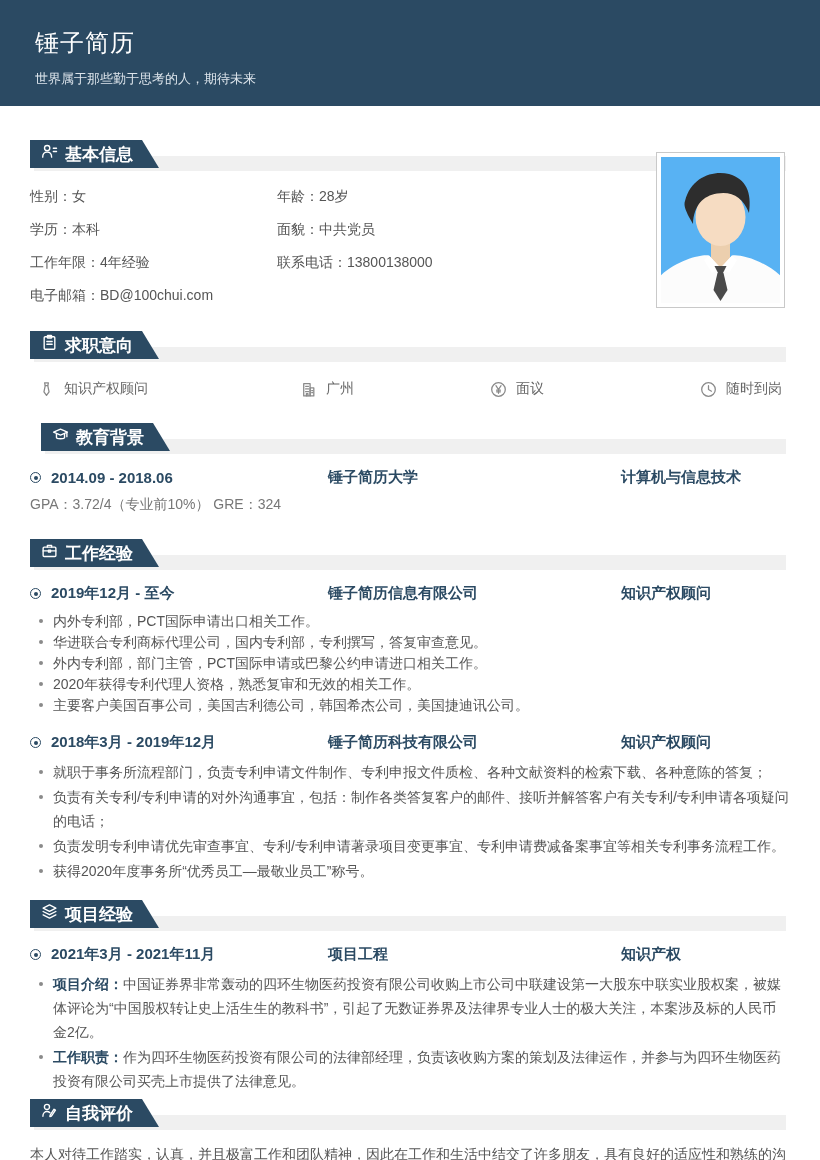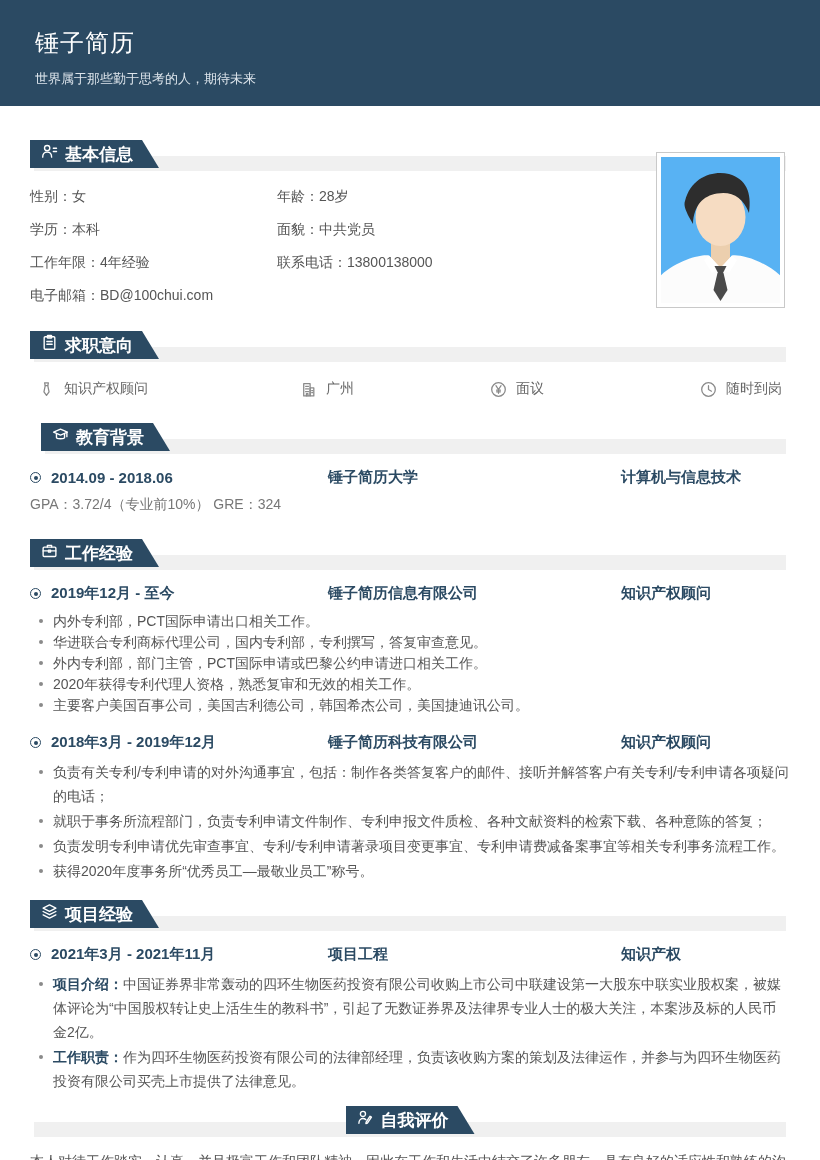--- a/index.html
+++ b/index.html
@@ -12,21 +12,21 @@
 
   .sec-header { position:relative; height:28px; }
   .sec-band { position:absolute; left:4px; right:4px; bottom:-3px; height:15px; background:#f0f0f0; }
   .sec-badge { position:relative; z-index:1; display:inline-flex; align-items:center; gap:7px;
     background:#2b4a63; color:#fff; font-weight:bold; font-size:17px; height:28px;
     padding:0 26px 0 11px; clip-path:polygon(0 0, calc(100% - 17px) 0, 100% 100%, 0 100%); }
   .sec-badge svg { width:17px; height:17px; stroke:#fff; fill:none; stroke-width:1.3;
     stroke-linecap:round; stroke-linejoin:round; }
 
   .mt-basic{margin-top:34px;} .mt-intent{margin-top:27px;} .mt-edu{margin-top:25px;margin-left:11px;}
-  .mt-work{margin-top:25px;} .mt-proj{margin-top:17px;} .mt-eval{margin-top:13px;text-align:center;}
+  .mt-work{margin-top:25px;} .mt-proj{margin-top:17px;} .mt-eval{margin-top:6px;}
 
   .info-grid { margin-top:19px; display:grid; grid-template-columns:247px 353px;
     row-gap:15px; font-size:14px; color:#555; line-height:18px; width:600px; }
   .info-cell-span { grid-column:1 / span 2; }
 
   .avatar-frame { position:absolute; top:12px; right:5px; width:129px; height:156px;
     background:#fff; border:1px solid #c9c9c9; padding:4px; }
   .avatar-frame svg { display:block; width:119px; height:146px; }
 
   .intent-row { display:flex; margin-top:21px; padding-left:8px; font-size:14px; color:#666; }
@@ -218,22 +218,22 @@
 
     <div class="entry-row">
       <div class="entry-col1">
         <span class="dot-marker"></span>
         <span>2018年3月 - 2019年12月</span>
       </div>
       <div class="entry-col2">锤子简历科技有限公司</div>
       <div class="entry-col3">知识产权顾问</div>
     </div>
     <ul class="bullets loose">
+      <li>就职于事务所流程部门，负责专利申请文件制作、专利申报文件质检、各种文献资料的检索下载、各种意陈的答复；</li>
       <li>负责有关专利/专利申请的对外沟通事宜，包括：制作各类答复客户的邮件、接听并解答客户有关专利/专利申请各项疑问的电话；</li>
-      <li>就职于事务所流程部门，负责专利申请文件制作、专利申报文件质检、各种文献资料的检索下载、各种意陈的答复；</li>
       <li>负责发明专利申请优先审查事宜、专利/专利申请著录项目变更事宜、专利申请费减备案事宜等相关专利事务流程工作。</li>
       <li>获得2020年度事务所“优秀员工—最敬业员工”称号。</li>
     </ul>
   </section>
 
   <section>
     <div class="sec-header mt-proj">
       <div class="sec-band"></div>
       <div class="sec-badge">
         <span>

